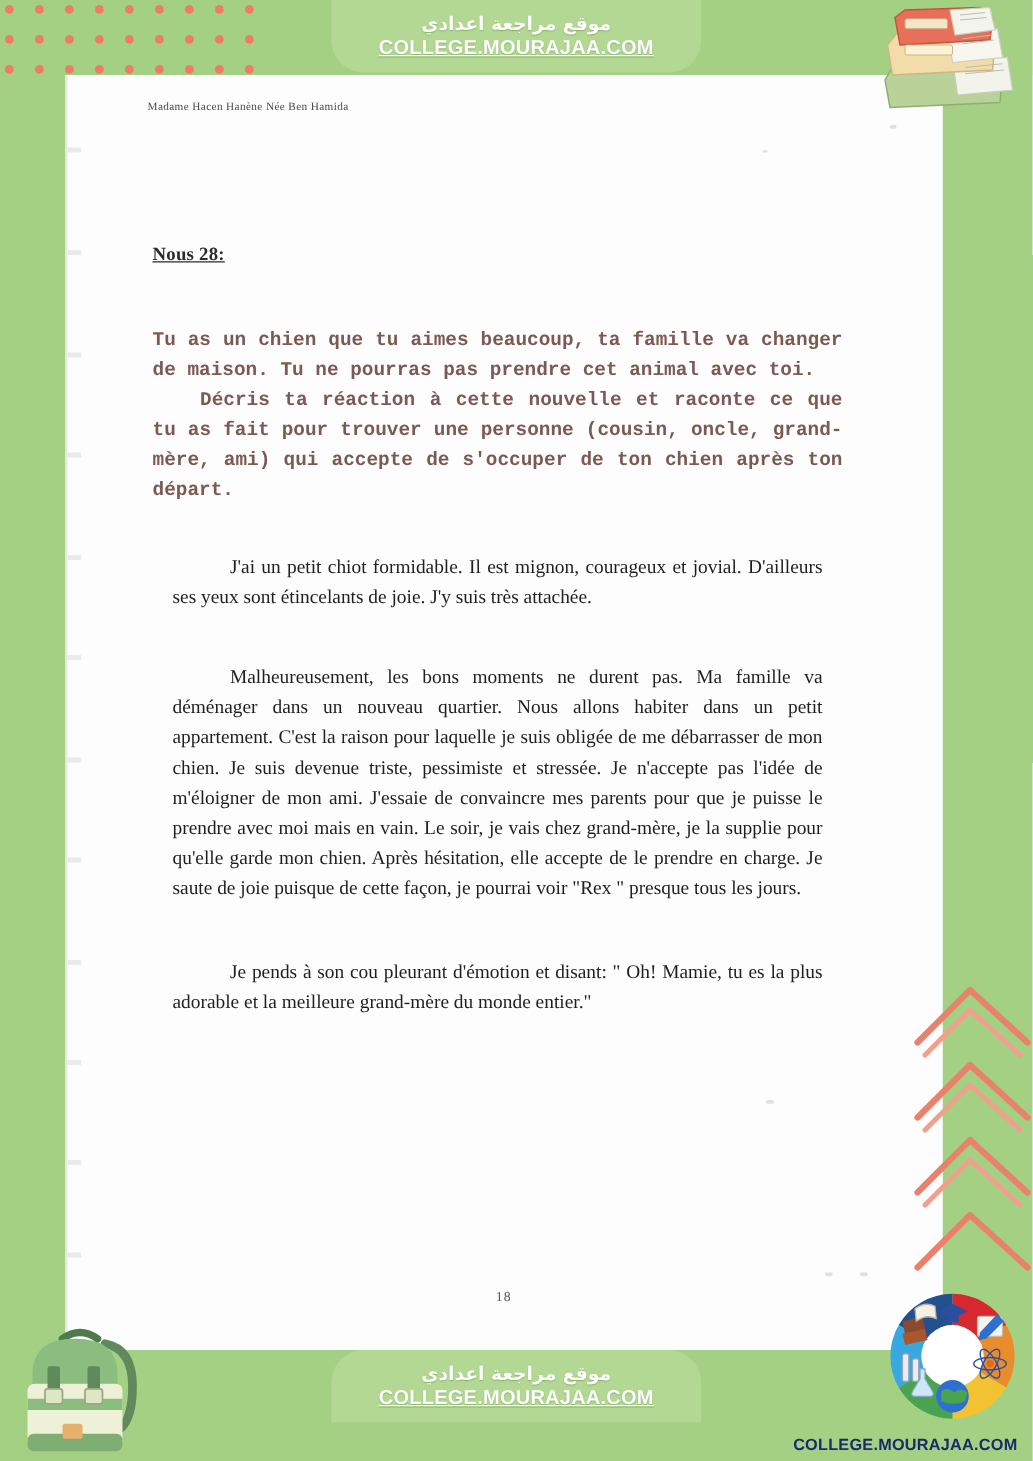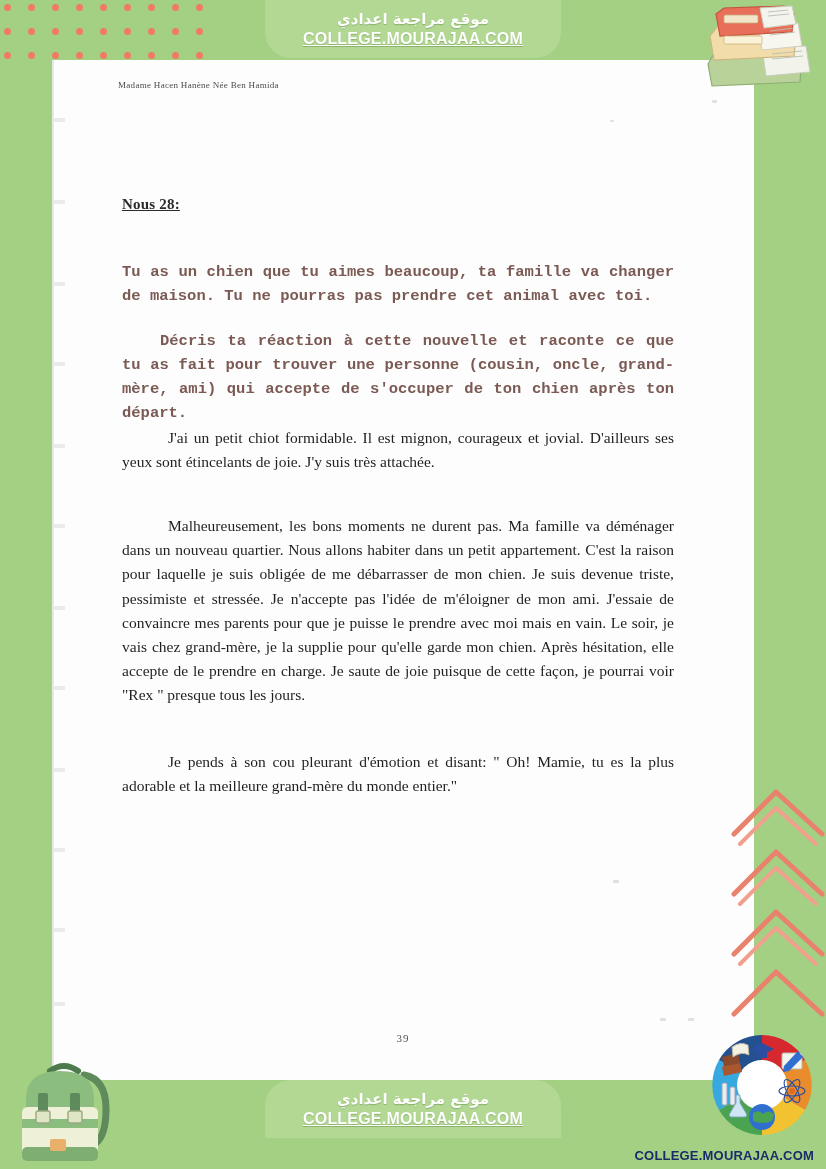--- a/index.html
+++ b/index.html
@@ -123,29 +123,29 @@
   }
 
   .prompt{
     position:absolute;left:70px;top:200px;width:552px;
     color:#7b5a54;
     font-family:Liberation Mono, monospace;
     font-size:15.5px;font-weight:bold;line-height:24px;
     text-align:justify;
   }
   .prompt p{margin:0;}
-  .prompt .p2{margin-top:21px;text-indent:38px;}
+  .prompt .p2{text-indent:38px;}
 
   .body-text{
     position:absolute;left:70px;top:0;width:552px;
     font-family:"Liberation Serif", serif;
     font-size:15.5px;line-height:24.2px;color:#1f1f1f;
     text-align:justify;
   }
-  .body-text p{margin:0;text-indent:46px;}
+  .body-text p{margin:16px;text-indent:46px;}
 
   .para1{position:absolute;left:70px;top:366px;width:552px;}
   .para2{position:absolute;left:70px;top:454px;width:552px;}
   .para3{position:absolute;left:70px;top:690px;width:552px;}
 
   .pageno{
     position:absolute;left:0;top:972px;width:702px;text-align:center;
     font-family:"Liberation Serif", serif;font-size:11px;color:#555;
     letter-spacing:1px;
   }
@@ -255,21 +255,21 @@
     </div>
 
     <div class="body-text para2">
       <p>Malheureusement, les bons moments ne durent pas. Ma famille va déménager dans un nouveau quartier. Nous allons habiter dans un petit appartement. C'est la raison pour laquelle je suis obligée de me débarrasser de mon chien. Je suis devenue triste, pessimiste et stressée. Je n'accepte pas l'idée de m'éloigner de mon ami. J'essaie de convaincre mes parents pour que je puisse le prendre avec moi mais en vain. Le soir, je vais chez grand-mère, je la supplie pour qu'elle garde mon chien. Après hésitation, elle accepte de le prendre en charge. Je saute de joie puisque de cette façon, je pourrai voir "Rex " presque tous les jours.</p>
     </div>
 
     <div class="body-text para3">
       <p>Je pends à son cou pleurant d'émotion et disant: " Oh! Mamie, tu es la plus adorable et la meilleure grand-mère du monde entier."</p>
     </div>
 
-    <div class="pageno">39</div>
+    <div class="pageno">18</div>
   </div>
 
   <svg class="chevrons" viewBox="0 0 96 232">
     <g fill="none" stroke="#e8826c" stroke-width="5" stroke-linejoin="round" stroke-linecap="round">
       <polyline points="4,46 46,4 92,46"></polyline>
       <polyline points="4,106 46,64 92,106"></polyline>
       <polyline points="4,166 46,124 92,166"></polyline>
       <polyline points="4,226 46,184 92,226"></polyline>
     </g>
     <g fill="none" stroke="#f0a08c" stroke-width="4" stroke-linejoin="round" stroke-linecap="round">

